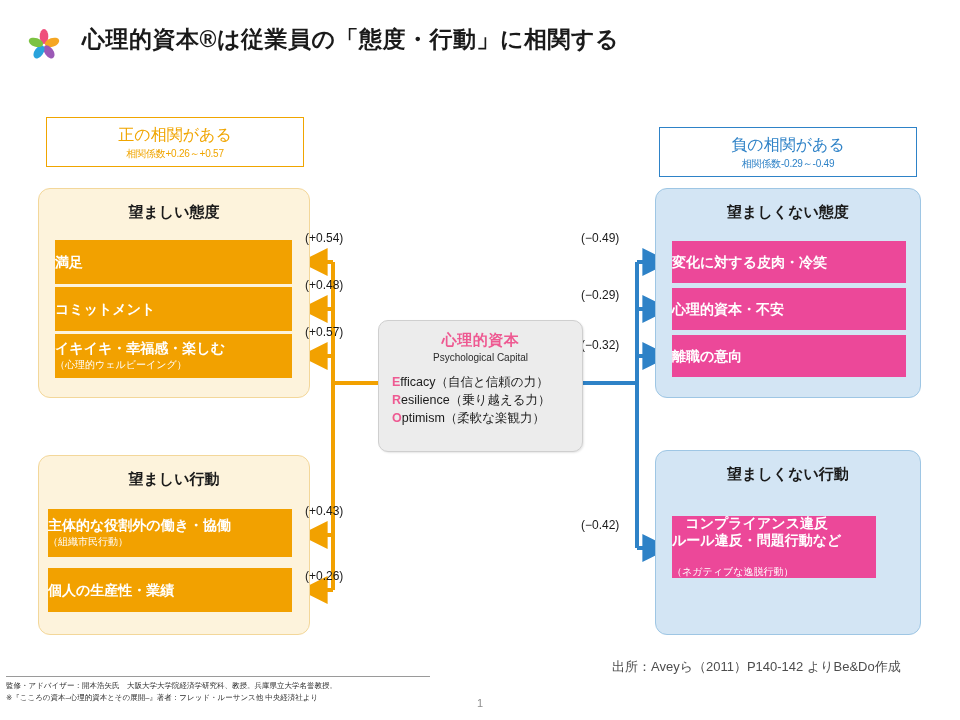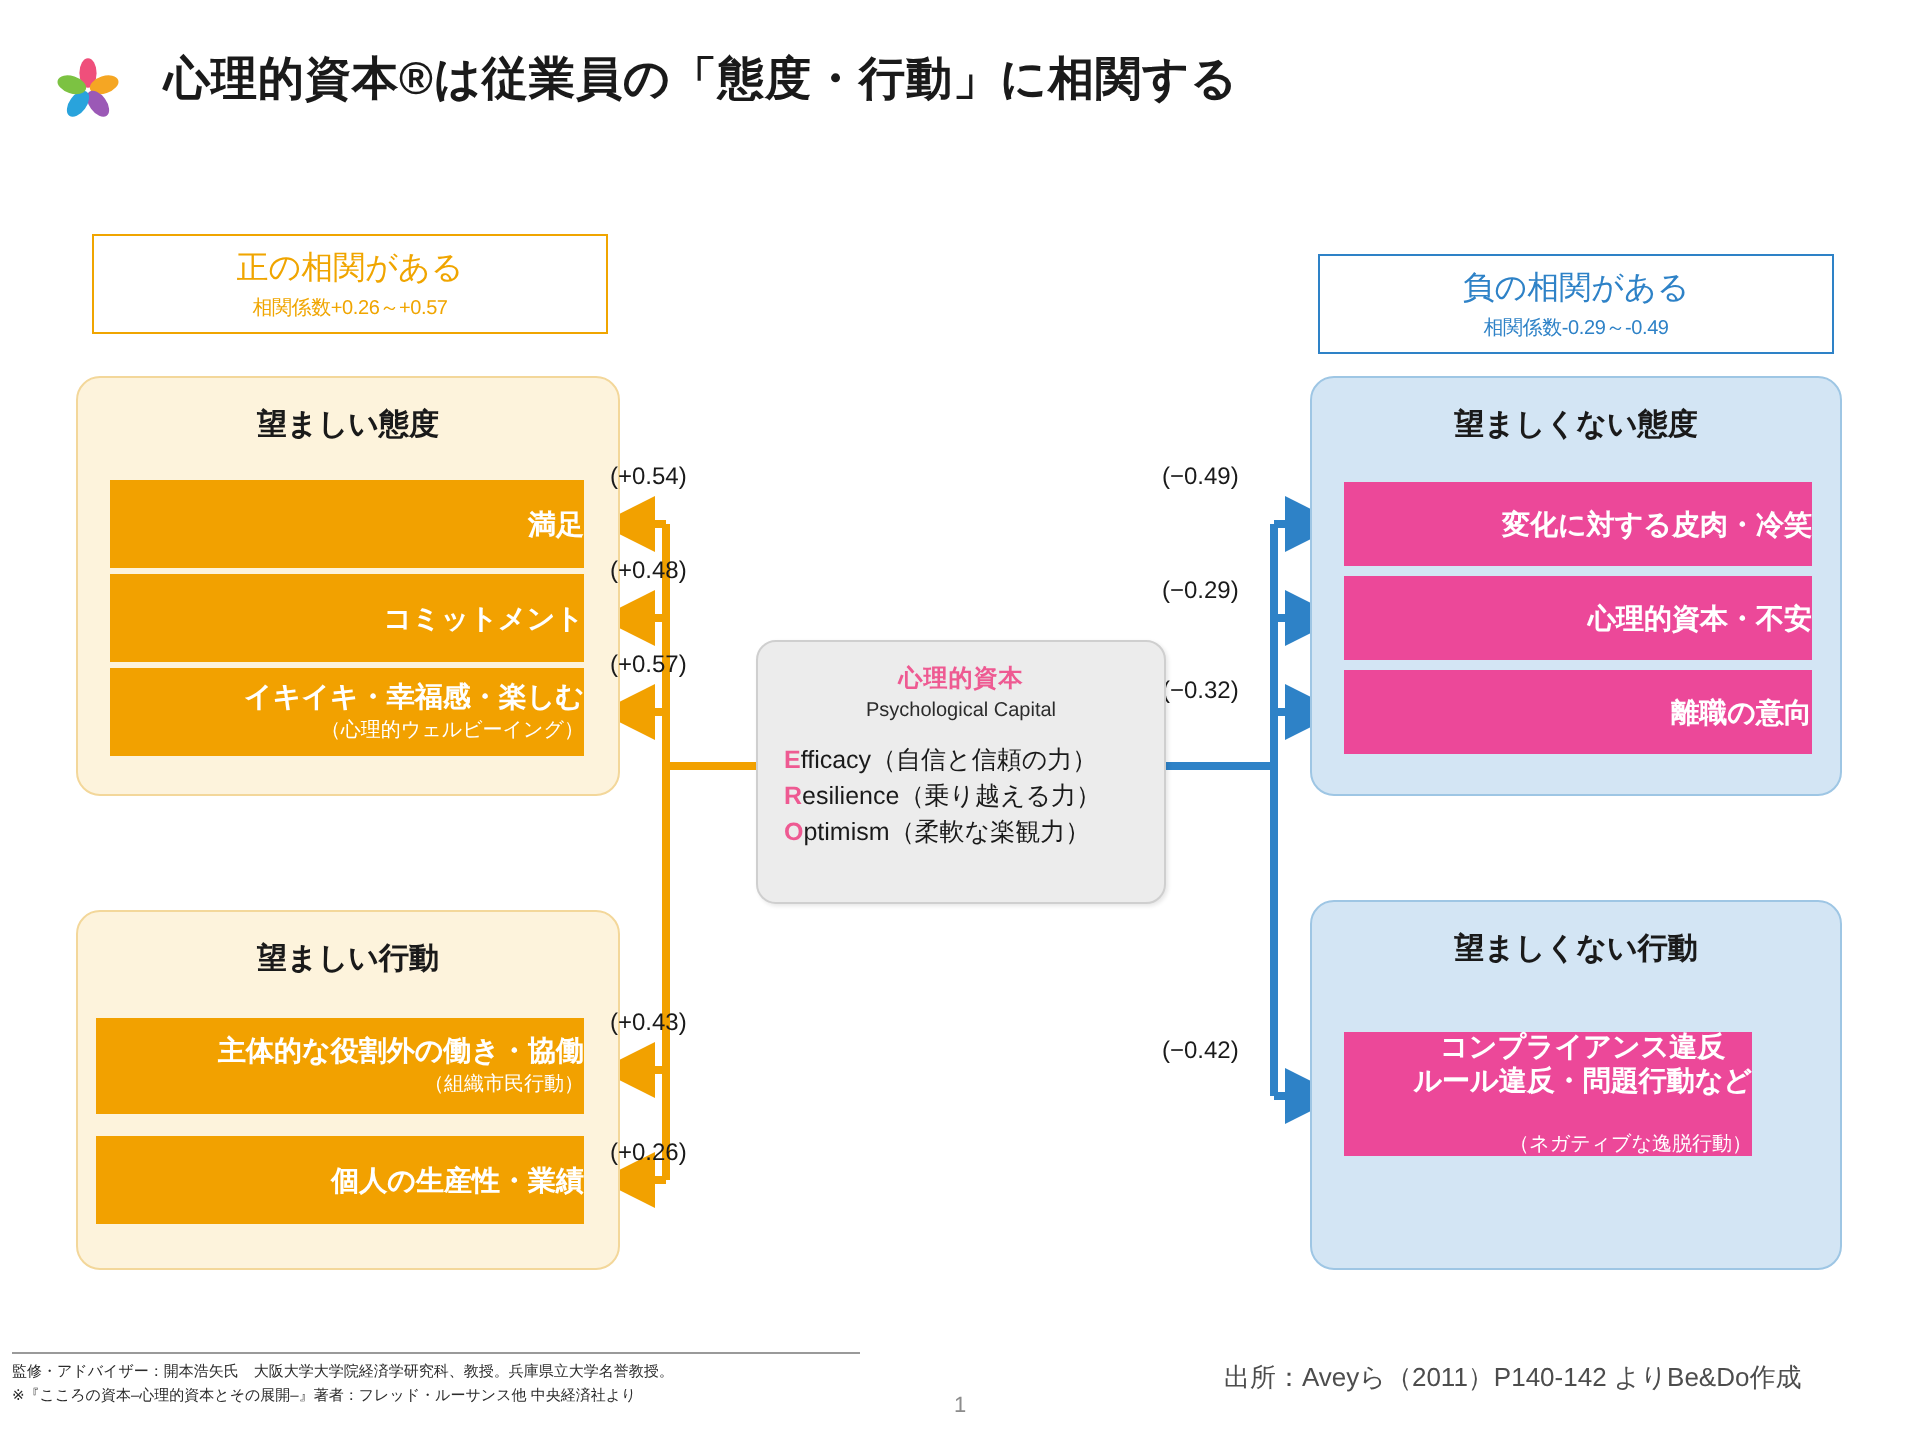--- a/index.html
+++ b/index.html
@@ -52,37 +52,37 @@
   #panel-beh-good { left:38px;  top:455px; width:272px; height:180px; }
   #panel-att-bad  { left:655px; top:188px; width:266px; height:210px; }
   #panel-beh-bad  { left:655px; top:450px; width:266px; height:185px; }
   #panel-att-good .p-title, #panel-beh-good .p-title,
   #panel-att-bad  .p-title, #panel-beh-bad  .p-title { top:14px; }
 
   
   .item {
     position:absolute; box-sizing:border-box;
     display:flex; flex-direction:column;
-    align-items:flex-end; justify-content:center;
+    align-items:flex-start; justify-content:center;
     color:#ffffff; text-align:center;
   }
   .item .it-main { font-size:14px; font-weight:bold; line-height:1.15; }
   .item .it-sub  { font-size:10px; font-weight:normal; margin-top:1px; }
   .item-orange { background:#f2a100; }
   .item-blue   { background:#ec4899; }
 
   
   #center-box {
     position:absolute; left:378px; top:320px; width:205px; height:132px;
     box-sizing:border-box;
     background:#ececec; border:1px solid #cfcfcf; border-radius:10px;
     box-shadow:1px 1px 2px rgba(0,0,0,0.10);
   }
   #center-box .cb-title {
-    text-align:center; font-size:12px; font-weight:bold;
+    text-align:center; font-size:15px; font-weight:bold;
     color:#ee5a92; margin-top:10px; letter-spacing:0.5px;
   }
   #center-box .cb-sub {
     text-align:center; font-size:10px; color:#2b2b2b; margin-top:2px;
   }
   #center-box .cb-list { margin-top:11px; padding-left:13px; }
   #center-box .cb-row {
     font-size:12.5px; color:#1a1a1a; line-height:1.42; white-space:nowrap;
   }
   #center-box .cb-row .cap { color:#ee5a92; font-weight:bold; }
@@ -91,21 +91,21 @@
   .corr {
     position:absolute; font-size:12px; color:#1a1a1a; white-space:nowrap;
   }
 
   
   #wires { position:absolute; left:0; top:0; width:960px; height:720px; pointer-events:none; }
 
   
   #source {
     position:absolute; left:612px; top:658px;
-    font-size:13px; color:#4d4d4d; white-space:nowrap;margin-top:22px;
+    font-size:13px; color:#4d4d4d; white-space:nowrap;
   }
   #footnote {
     position:absolute; left:6px; top:680px; width:430px;
     font-size:7.5px; color:#2b2b2b; line-height:1.55;
   }
   #footnote .fn-rule {
     position:absolute; left:0; top:-4px; width:424px; height:1px; background:#9a9a9a;
   }
   #pagenum {
     position:absolute; left:0; right:0; top:697px; text-align:center;

